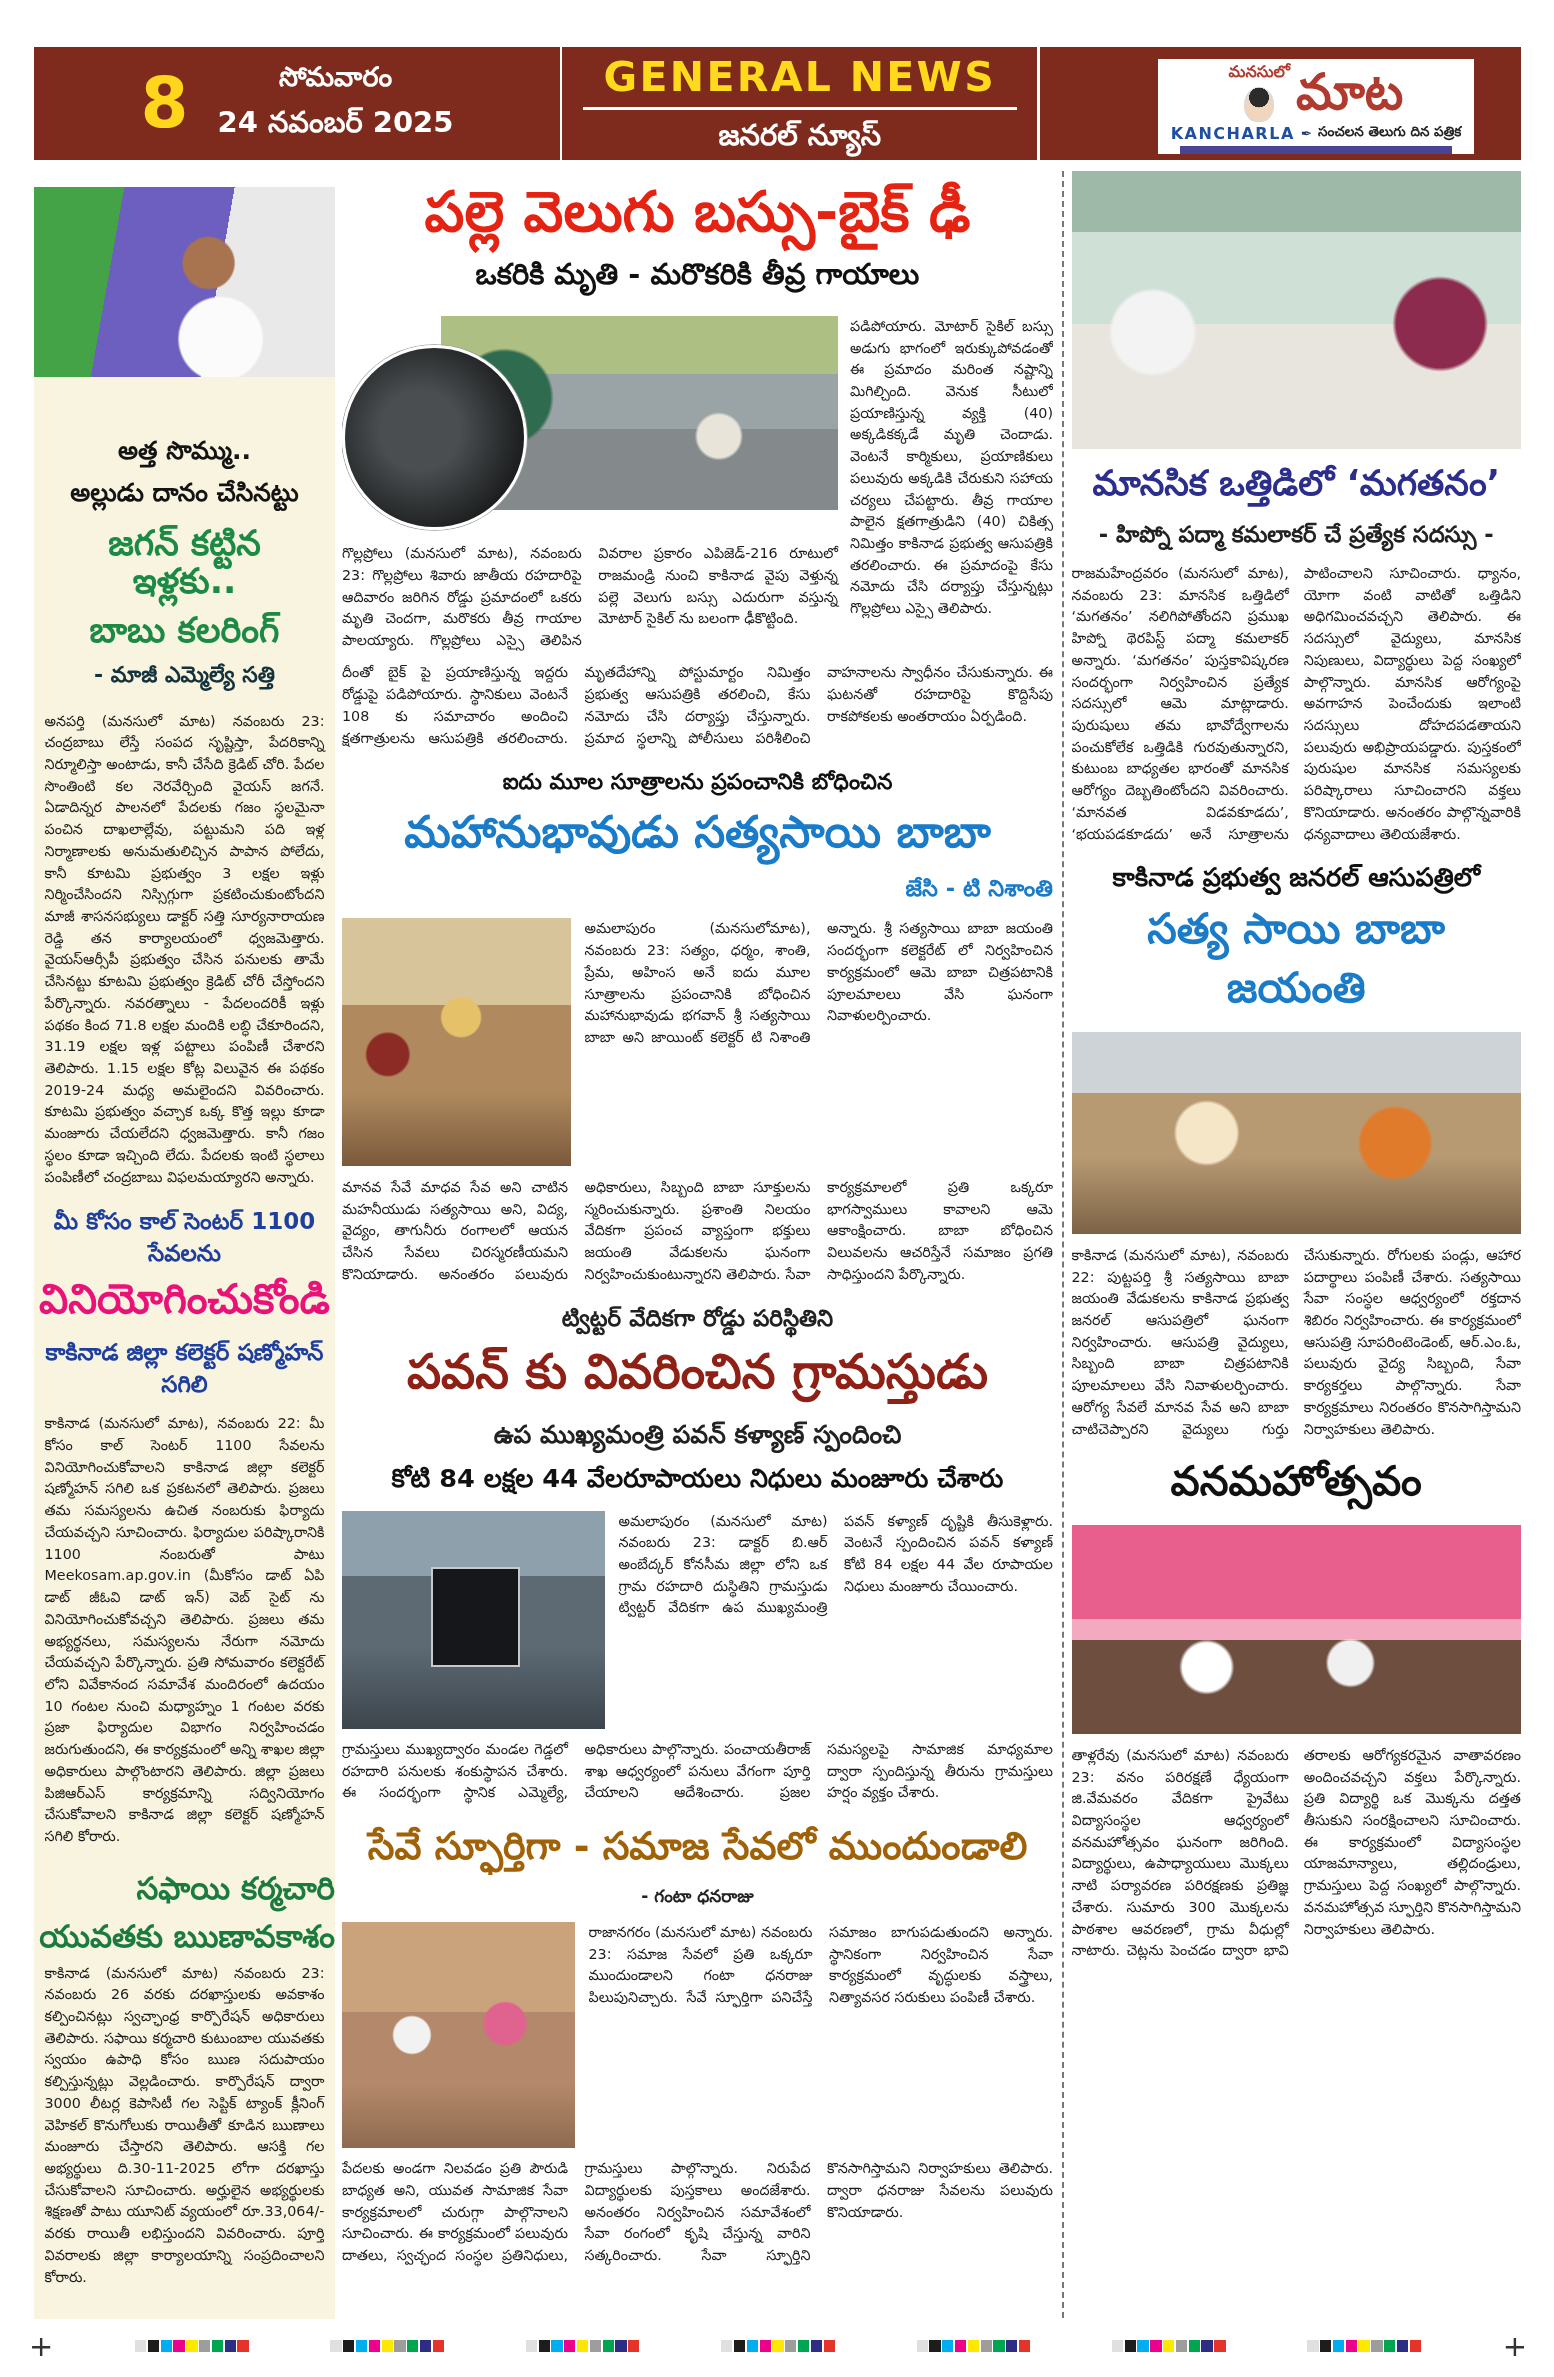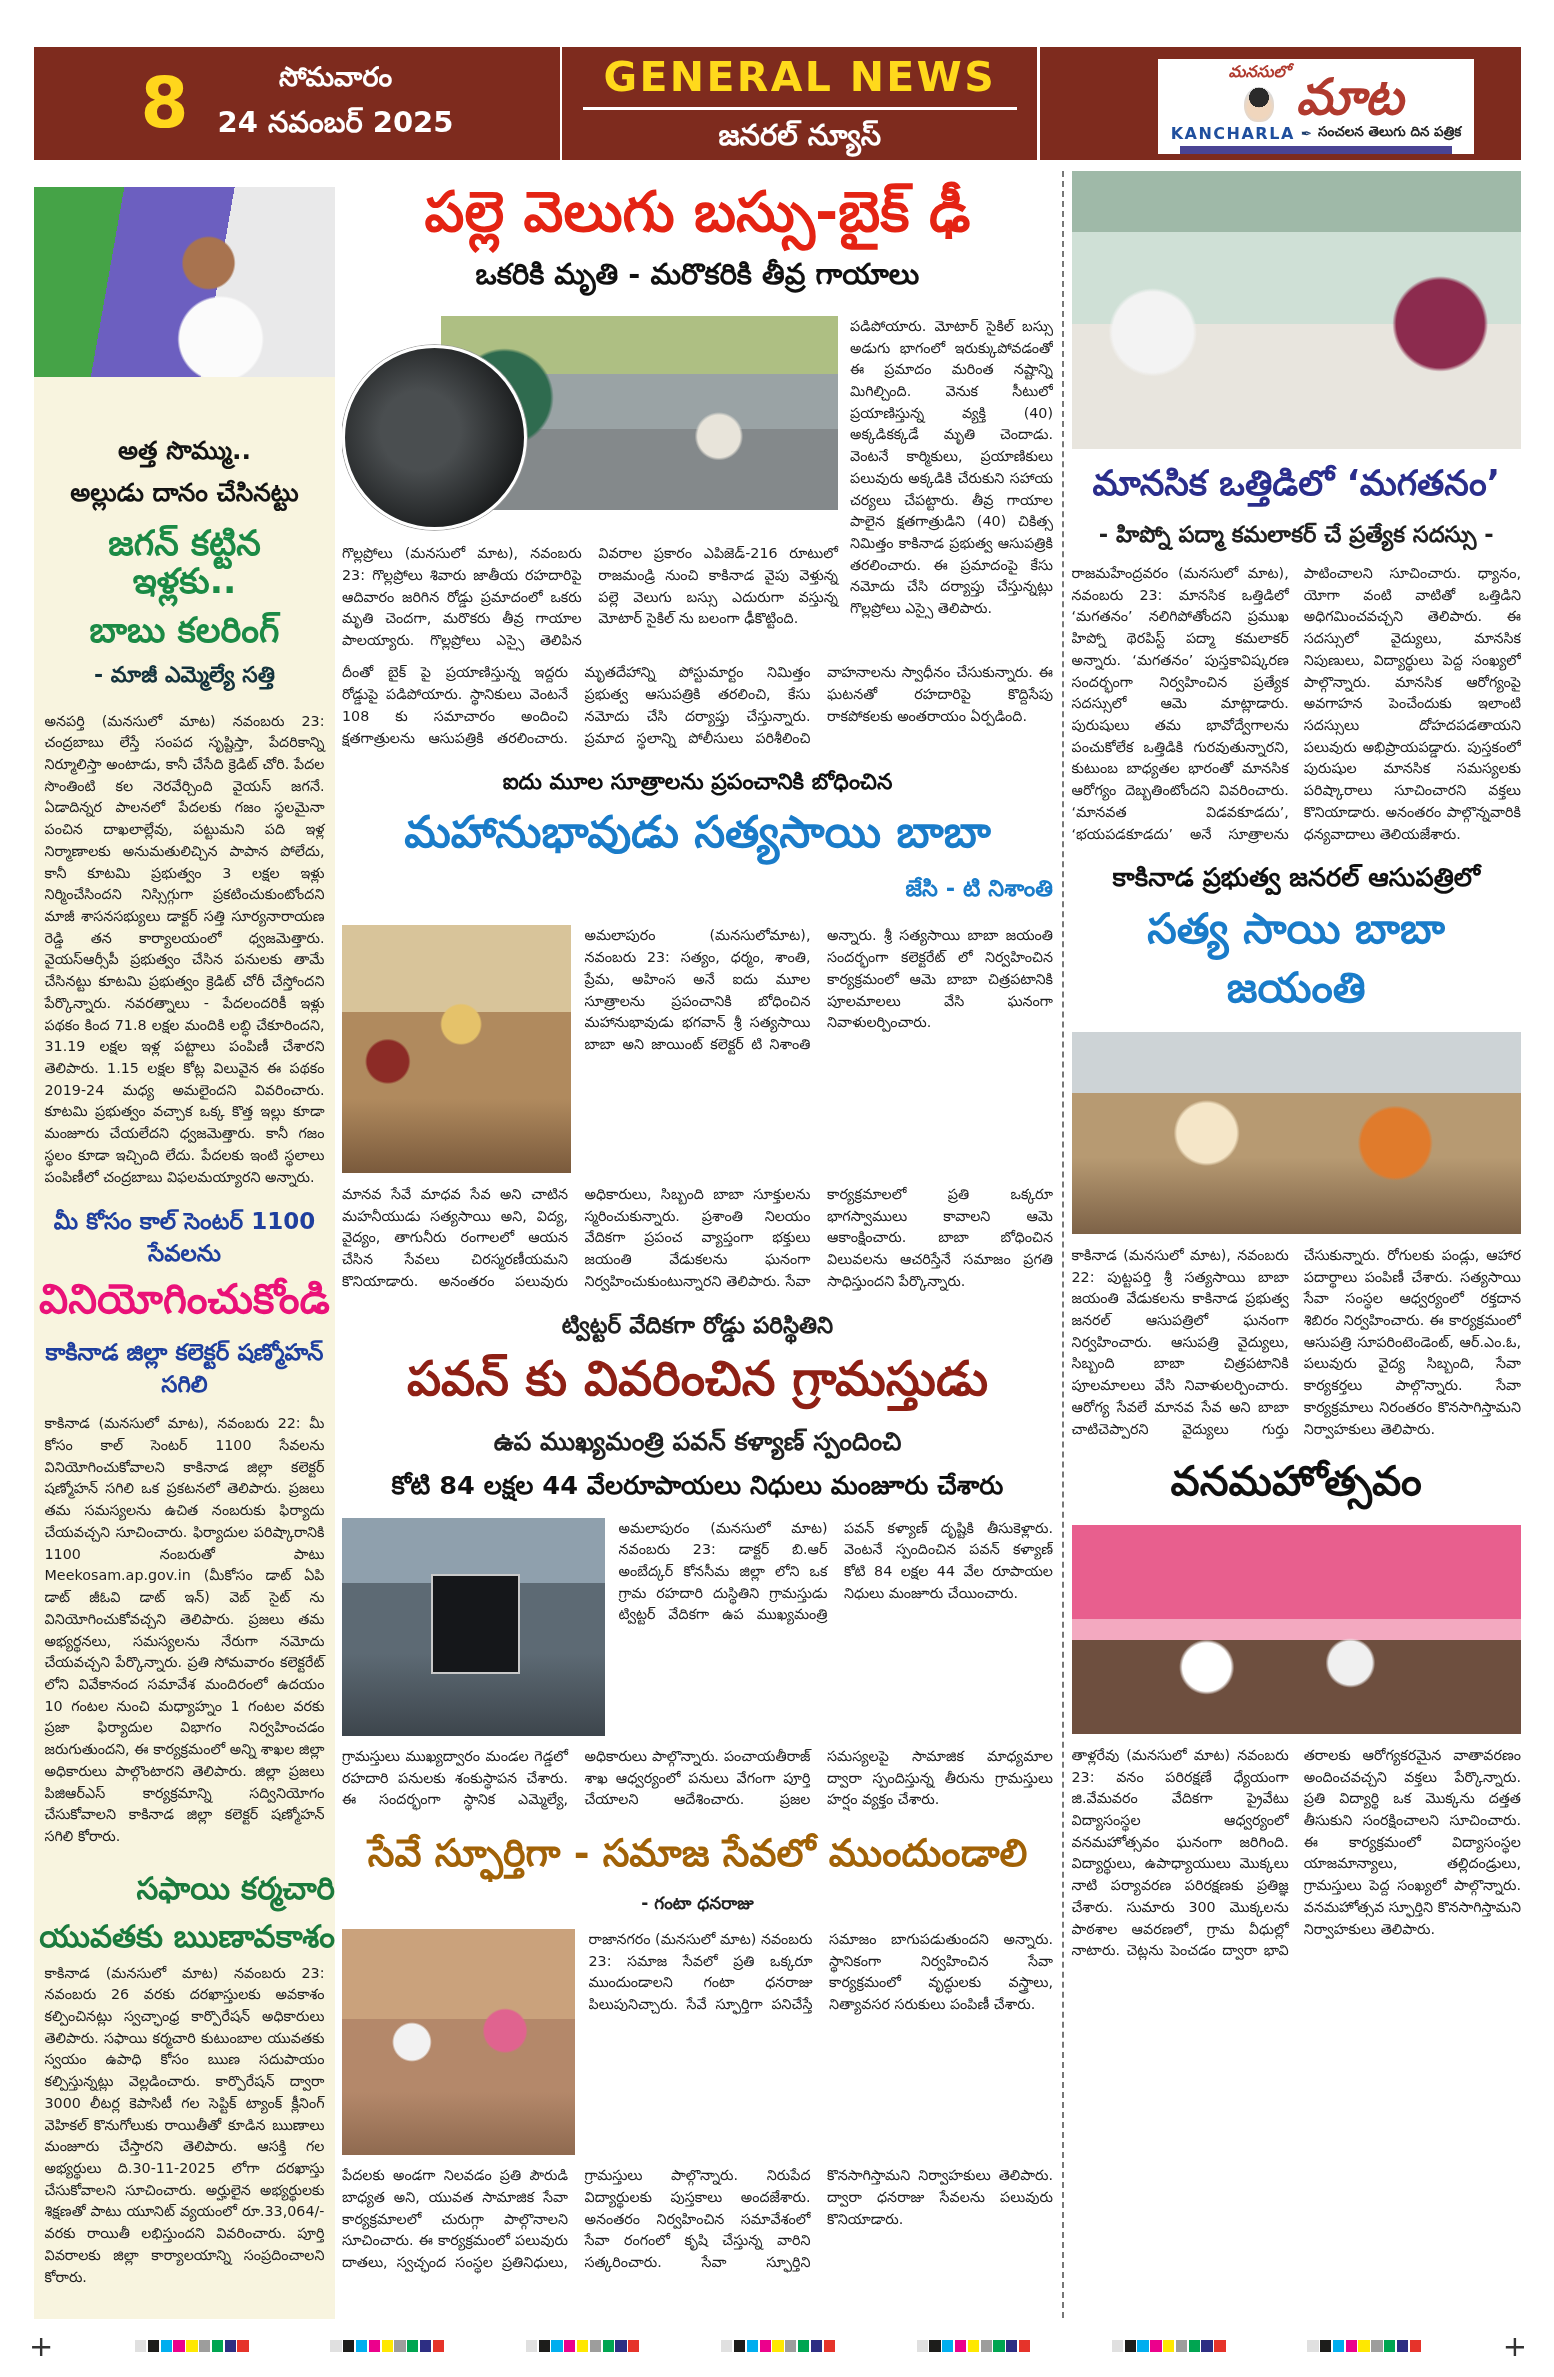--- a/index.html
+++ b/index.html
@@ -15,21 +15,21 @@
   .date-block .day  { font-size:27px; font-weight:bold; }
   .date-block .date { font-size:29px; font-weight:bold; margin-top:6px; }
   .vsep { width:2.3px; background:#ffffff; }
   .h-center { width:475px; text-align:center; padding-top:6px; }
   .sec-en { display:inline-block; font-size:41px; font-weight:bold; color:#ffd91c;
             letter-spacing:2.3px; border-bottom:3px solid #ffffff; padding:0 21px 6px; }
   .sec-te { font-size:29px; font-weight:bold; color:#ffffff; margin-top:7.5px; }
   .h-right { flex:1; position:relative; }
   .masthead { position:absolute; right:47px; top:12px; width:316px; height:95px;
               background:#ffffff; overflow:hidden; text-align:center; padding-top:3px; }
-  .mh-top { display:flex; align-items:flex-end; justify-content:center; gap:6px;font-style:italic; }
+  .mh-top { display:flex; align-items:center; justify-content:center; gap:6px; }
   .mh-leftcell { text-align:center; }
   .mh-pre { font-size:16px; font-weight:bold; color:#b03a2e; }
   .mh-face { width:30px; height:35px; margin:1.5px auto 0; border-radius:50% 50% 45% 45%;
              background: radial-gradient(circle at 50% 30%, #2b2b2b 0 34%, transparent 35%),
                          radial-gradient(circle at 50% 58%, #f0d6bd 0 45%, #d9d9d9 70%); }
   .mh-title { font-size:50px; font-weight:bold; color:#b03a2e; line-height:1; }
   .mh-bottom { margin-top:1.5px; display:flex; align-items:center; justify-content:center; gap:6px; }
   .mh-brand { font-size:16px; font-weight:bold; color:#1f4f9e; letter-spacing:1.5px; }
   .mh-pen { font-size:13.5px; color:#1f3f6e; }
   .mh-tag { font-size:13.5px; color:#222222; font-weight:bold; }
@@ -76,21 +76,21 @@
   .ph-accident-circle { position:absolute; left:0; top:29px; width:185px; height:185px; border-radius:50%;
     border:3.8px solid #ffffff; box-shadow:0 0 0 0.8px #999;
     background: radial-gradient(circle at 42% 46%, #4a4e50 0 28%, #1a1c1d 75%); }
   .art1-under { column-count:2; column-gap:16.5px; margin-top:7.5px; }
   .art1-side { flex:1; }
 
   .sai-head { text-align:center; margin-top:19.6px; }
   .sai-k { font-size:22px; font-weight:bold; color:#111111; }
   .sai-h { font-size:44px; font-weight:bold; color:#1a7cc9; margin-top:6px; }
   .sai-by { font-size:22.6px; font-weight:bold; color:#1a7cc9; margin-top:7.5px;text-align:right; }
-  .sai-row { display:flex; gap:13.5px; margin-top:18px; }
+  .sai-row { display:flex; gap:13.5px; margin-top:11px; }
   .ph-sai { width:229px; height:248px; flex:0 0 auto;
     background: radial-gradient(circle at 52% 40%, #e5c26a 0 10%, transparent 11%),
                 radial-gradient(circle at 20% 55%, #8c2b26 0 9%, transparent 10%),
                 linear-gradient(180deg, #d8c49a 0 35%, #b08a5e 35% 70%, #7a5a3c 100%); }
   .sai-rowtext { flex:1; column-count:2; column-gap:16.5px; }
   .sai-below { column-count:3; column-gap:16.5px; margin-top:10.5px; }
 
   .pavan-head { text-align:center; margin-top:19.6px; }
   .pavan-k { font-size:23px; font-weight:bold; color:#222222; }
   .pavan-h { font-size:48px; font-weight:bold; color:#8e2015; margin-top:6px; }

